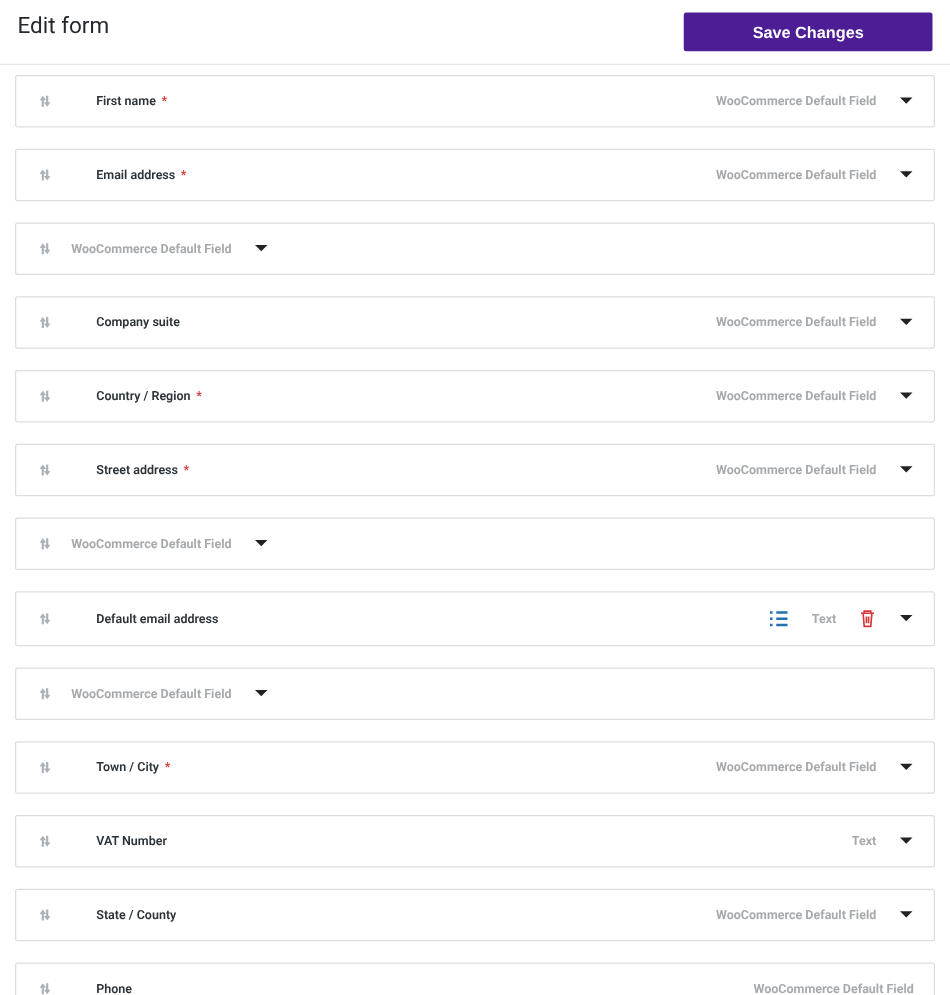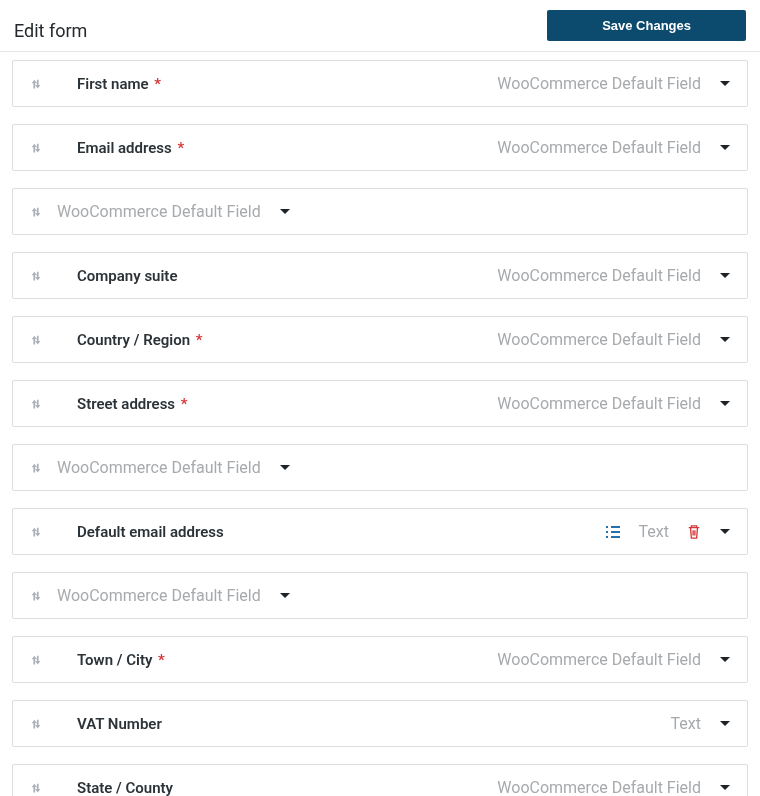--- a/index.html
+++ b/index.html
@@ -8,31 +8,31 @@
       box-sizing: border-box;
     }
     body {
       font-family: -apple-system, BlinkMacSystemFont, "Segoe UI", Roboto, sans-serif;
       background: #fff;
       width: 760px;
     }
     .header {
       display: flex;
       justify-content: space-between;
-      align-items: flex-end;
+      align-items: flex-start;
       padding: 10px 14px 10px 14px;
       border-bottom: 1px solid #e5e5e5;
     }
     .page-title {
       font-size: 18px;
       font-weight: 400;
       color: #24292e;
     }
     .save-button {
-      background: #0c4a6e;
+      background: #4c1d95;
       color: #fff;
       border: none;
       padding: 8px 55px;
       font-size: 13px;
       font-weight: 600;
       cursor: pointer;
       border-radius: 2px;
     }
     .fields-container {
       padding: 8px 12px;
@@ -51,38 +51,38 @@
       align-items: center;
       margin-right: 14px;
     }
     .drag-handle svg {
       width: 14px;
       height: 14px;
       fill: #aab1b8;
     }
     .field-label {
       flex: 1;
-      font-size: 15px;
+      font-size: 10px;
       font-weight: 600;
       color: #2c3338;
       padding-left: 20px;
     }
     .required-star {
       color: #d63638;
       margin-left: 2px;
     }
     .field-meta {
       display: flex;
       align-items: center;
       gap: 18px;
     }
     .field-type-label {
-      font-size: 16px;
+      font-size: 10px;
       color: #a7aaad;
-      font-weight: 400;
+      font-weight: 700;
     }
     .list-icon {
       display: flex;
       align-items: center;
     }
     .list-icon svg {
       width: 16px;
       height: 14px;
       fill: none;
       stroke: #2271b1;

